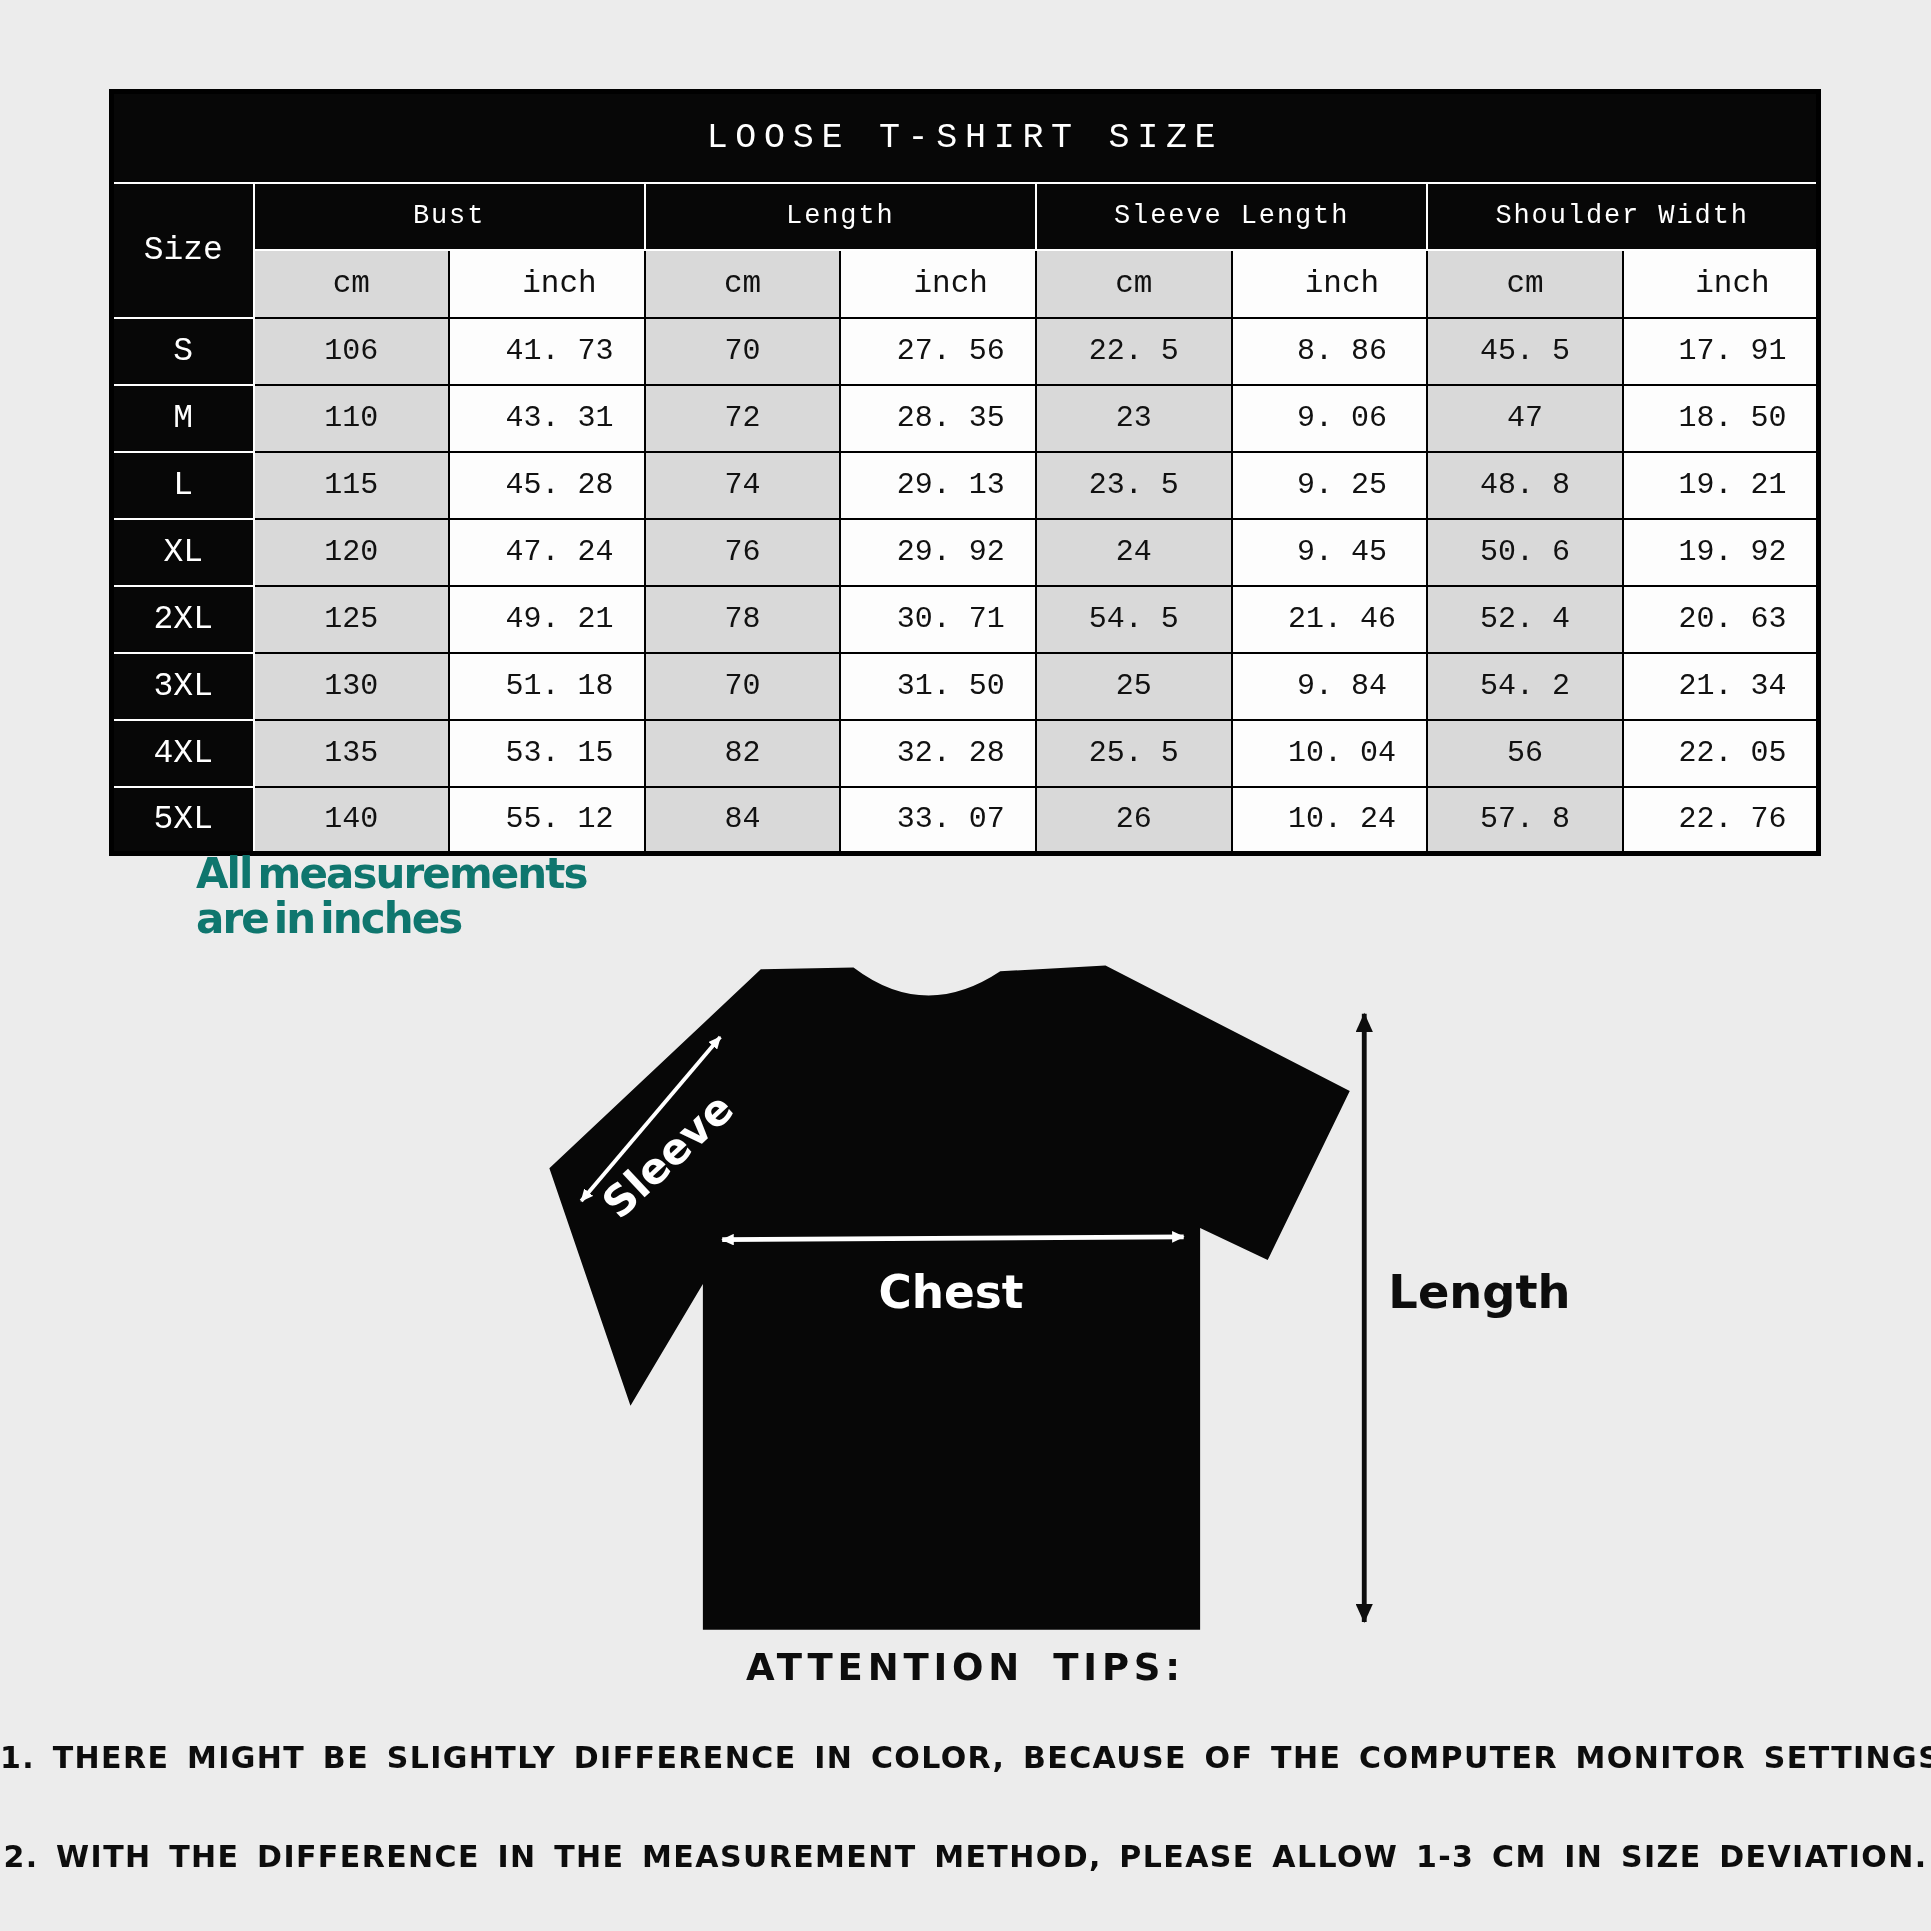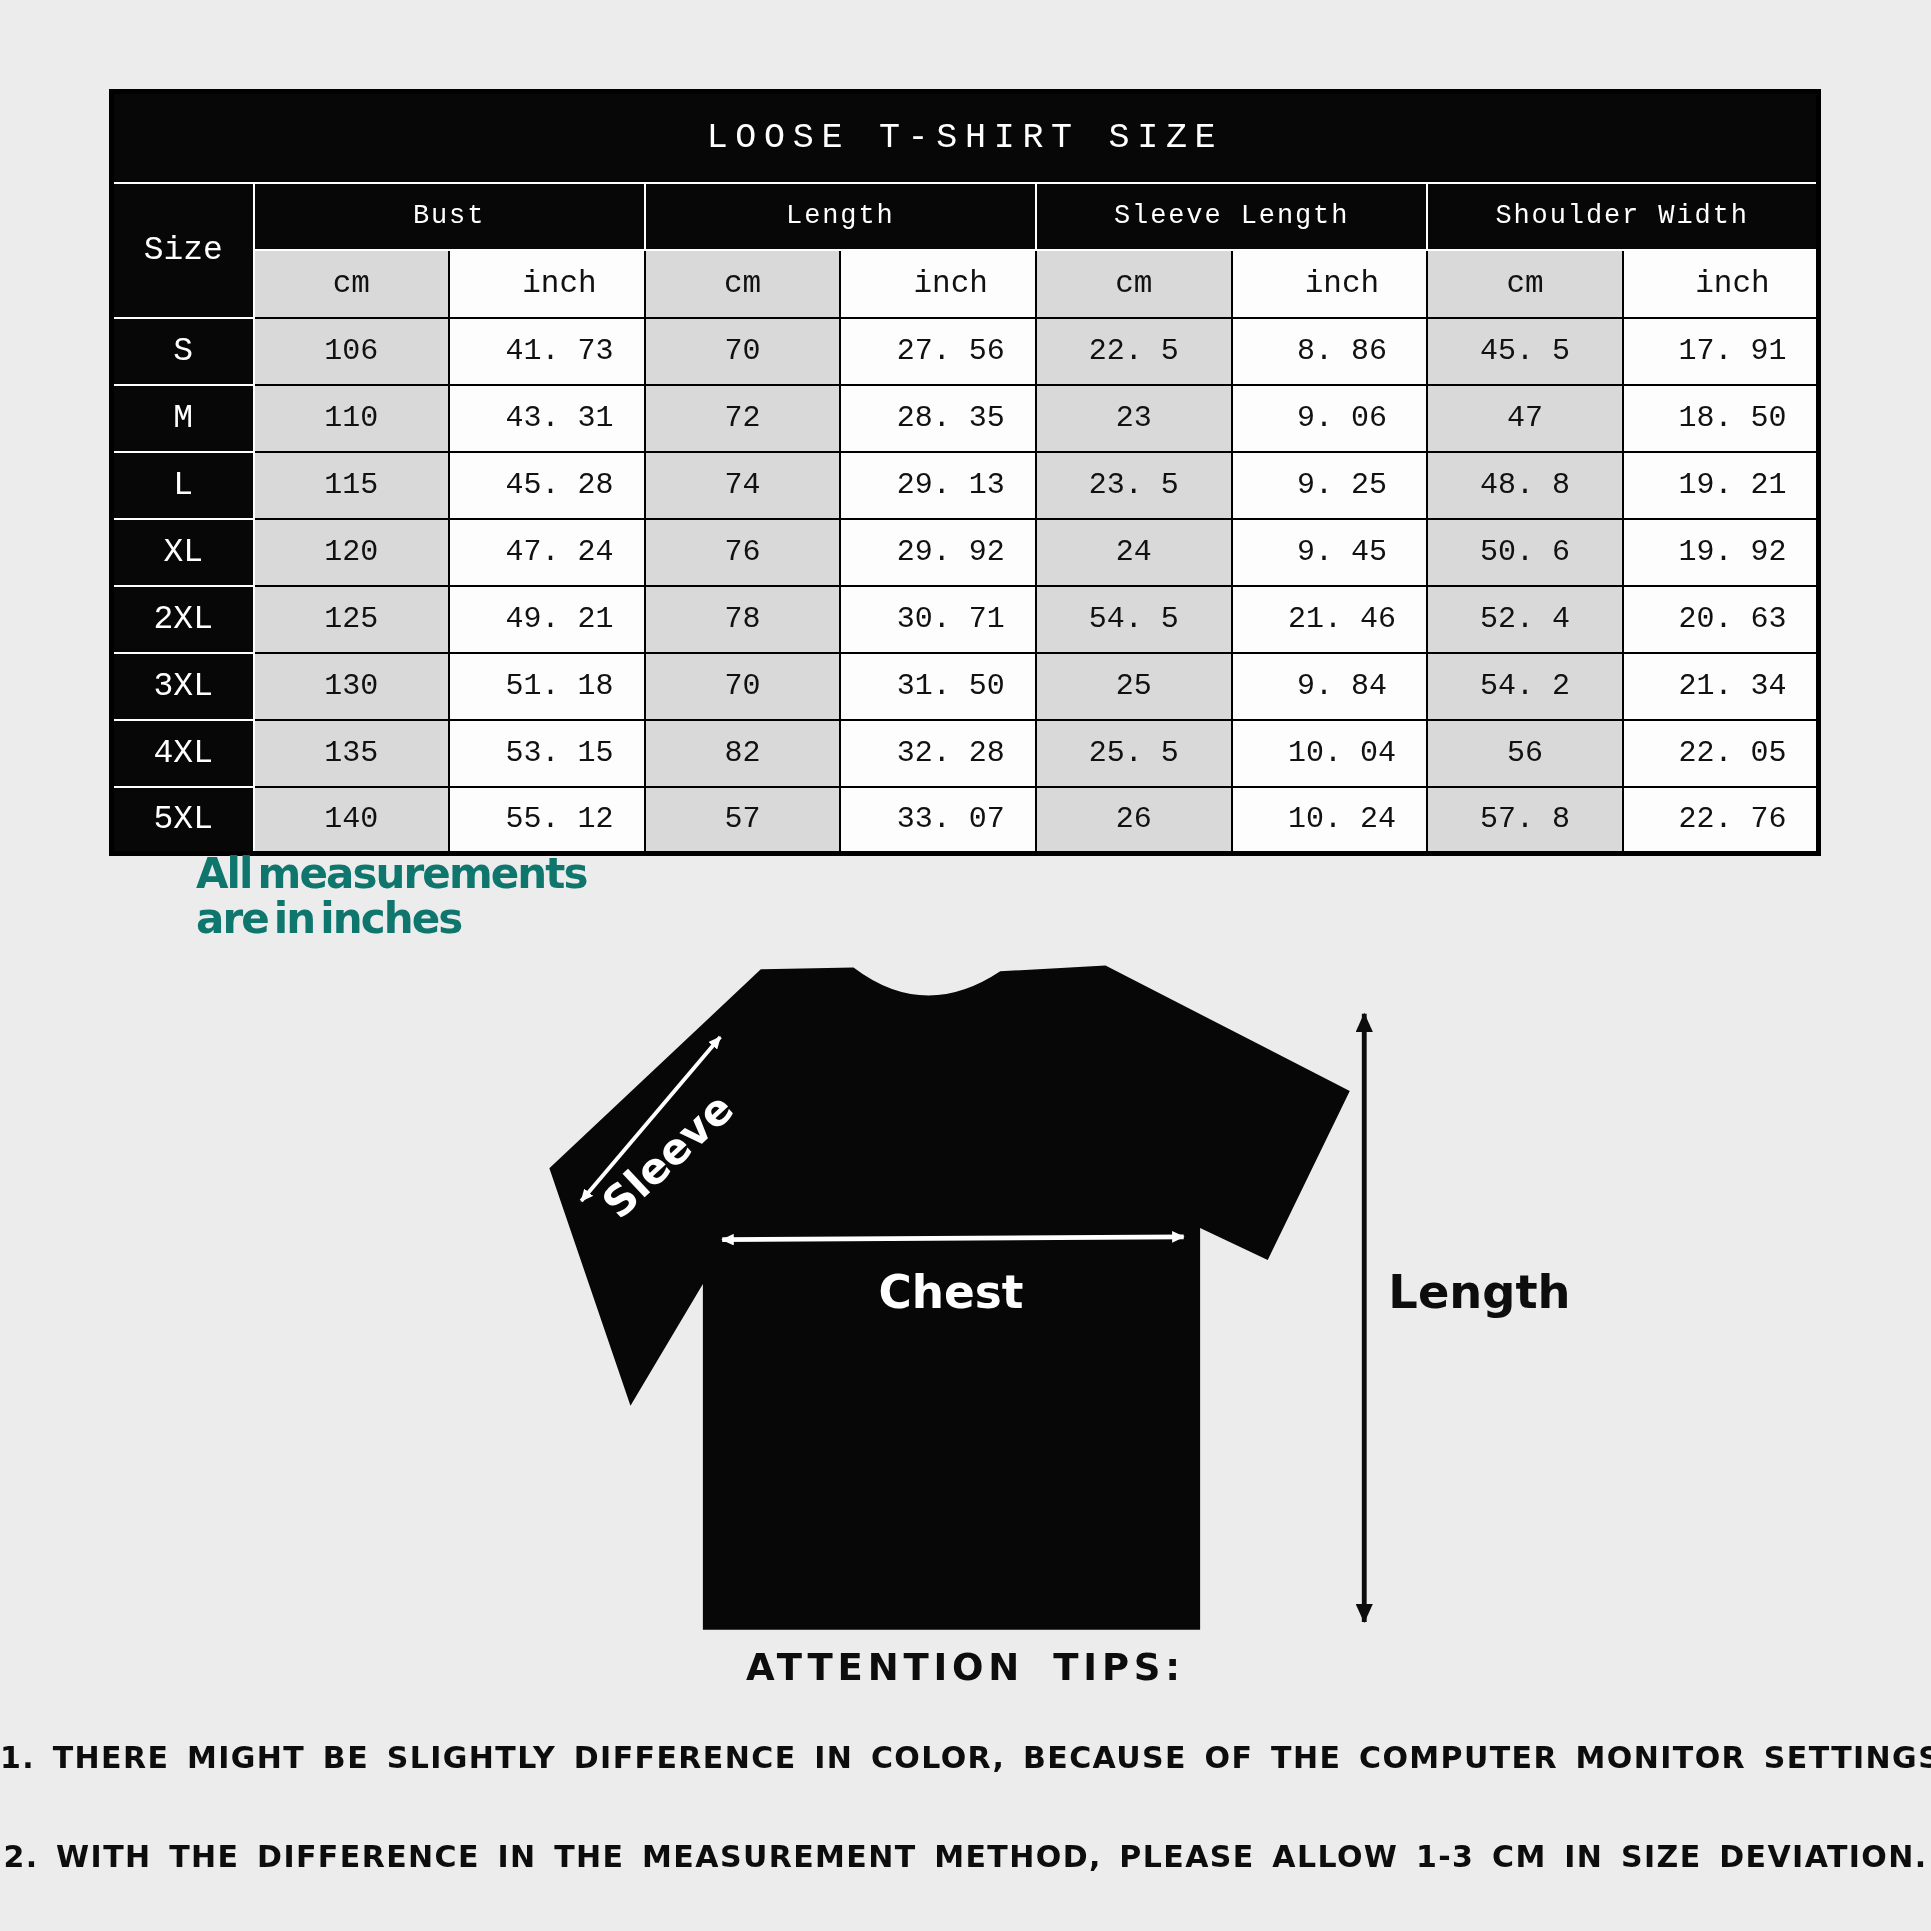--- a/index.html
+++ b/index.html
@@ -164,21 +164,21 @@
         <td class="w num">32. 28</td>
         <td class="g num">25. 5</td>
         <td class="w num">10. 04</td>
         <td class="g num">56</td>
         <td class="w num">22. 05</td>
       </tr>
       <tr class="tr-data">
         <td class="dark sz">5XL</td>
         <td class="g num">140</td>
         <td class="w num">55. 12</td>
-        <td class="g num">57</td>
+        <td class="g num">84</td>
         <td class="w num">33. 07</td>
         <td class="g num">26</td>
         <td class="w num">10. 24</td>
         <td class="g num">57. 8</td>
         <td class="w num">22. 76</td>
       </tr>
     </tbody>
   </table>
 
   <div id="note">

